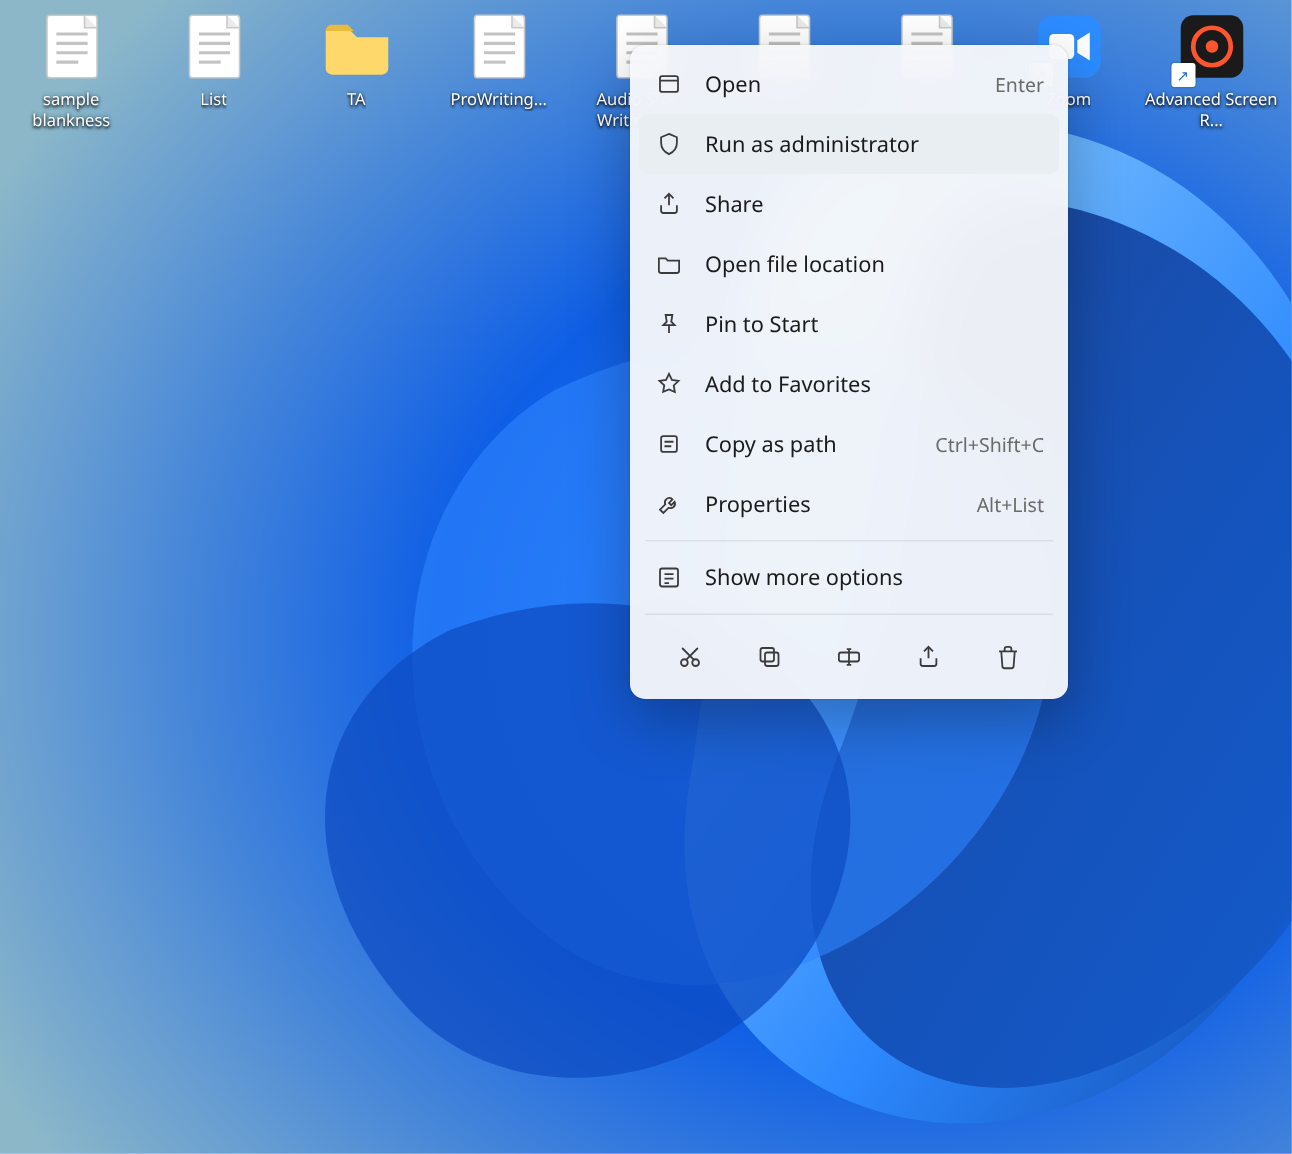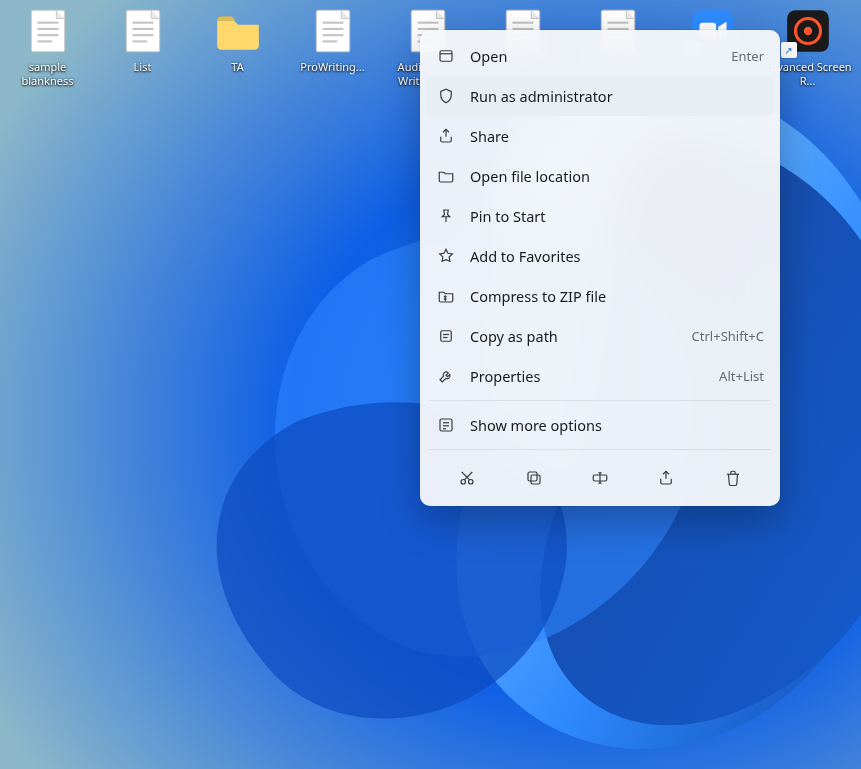--- a/index.html
+++ b/index.html
@@ -74,21 +74,21 @@
     font-size: 10px;
     color: #1f6fd0;
     box-shadow: 0 0 0 1px rgba(0,0,0,.1);
   }
   .ico svg { width: 100%; height: 100%; }
   
   .ctx {
     position: absolute;
     left: 420px;
     top: 30px;
-    width: 360px;
+    width: 292px;
     background: rgba(249,249,250,.94);
     backdrop-filter: blur(20px);
     border-radius: 10px;
     box-shadow: 0 14px 40px rgba(0,0,0,.28), 0 0 0 1px rgba(0,0,0,.05);
     padding: 6px;
   }
   .ctx-item {
     display: flex;
     align-items: center;
     height: 40px;
@@ -337,31 +337,20 @@
       <span class="cico">
         <svg viewBox="0 0 24 24" fill="none" stroke="currentColor" stroke-width="1.6">
           <path d="M12 3l2.6 5.3 5.9.9-4.3 4.1 1 5.8L12 16.8 6.8 19l1-5.8L3.5 9.2l5.9-.9z"></path>
         </svg>
       </span>
       <span class="clbl">Add to Favorites</span>
     </div>
     <div class="ctx-item">
       <span class="cico">
         <svg viewBox="0 0 24 24" fill="none" stroke="currentColor" stroke-width="1.6">
-          <path d="M3 7h6l2 2h10v9a2 2 0 0 1-2 2H5a2 2 0 0 1-2-2z"></path>
-          <line x1="11" y1="11" x2="11" y2="19"></line>
-          <line x1="9" y1="13" x2="13" y2="13"></line>
-          <line x1="9" y1="16" x2="13" y2="16"></line>
-        </svg>
-      </span>
-      <span class="clbl">Compress to ZIP file</span>
-    </div>
-    <div class="ctx-item">
-      <span class="cico">
-        <svg viewBox="0 0 24 24" fill="none" stroke="currentColor" stroke-width="1.6">
           <rect x="5" y="5" width="14" height="14" rx="2"></rect>
           <line x1="8" y1="10" x2="16" y2="10"></line>
           <line x1="8" y1="14" x2="14" y2="14"></line>
         </svg>
       </span>
       <span class="clbl">Copy as path</span>
       <span class="cshort">Ctrl+Shift+C</span>
     </div>
     <div class="ctx-item">
       <span class="cico">

